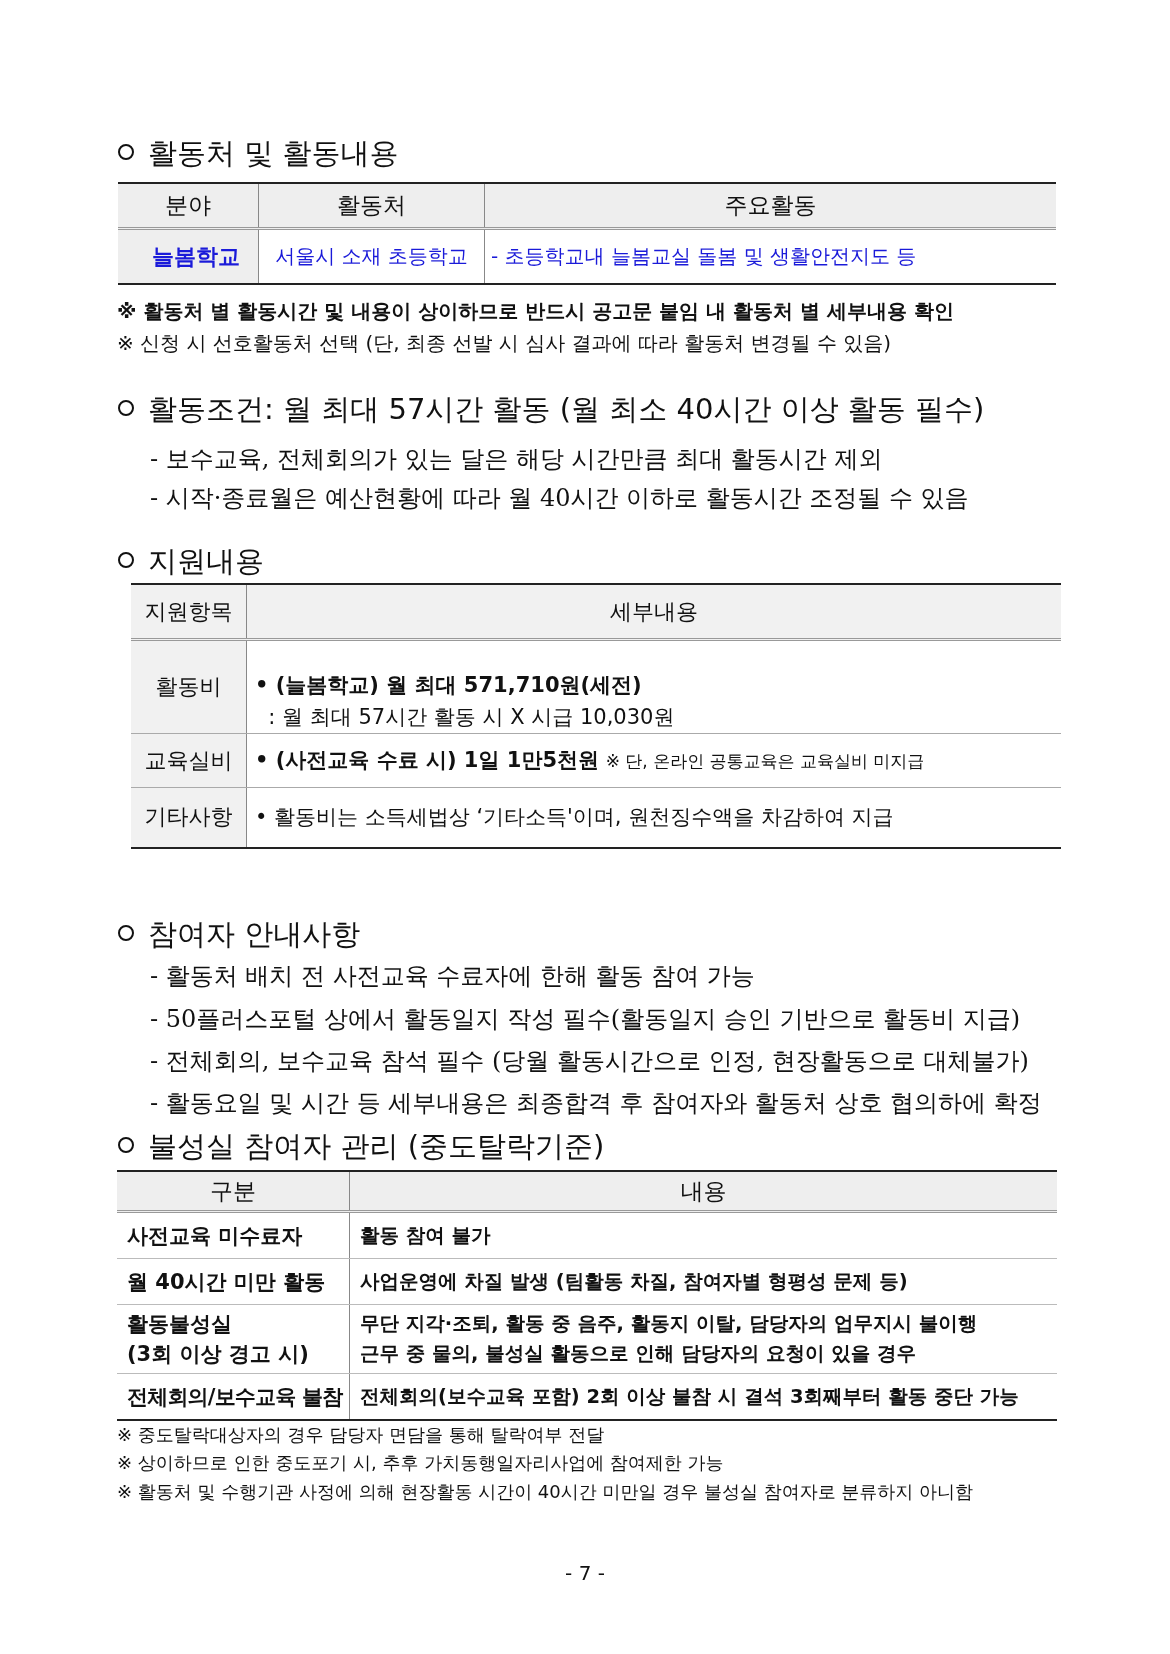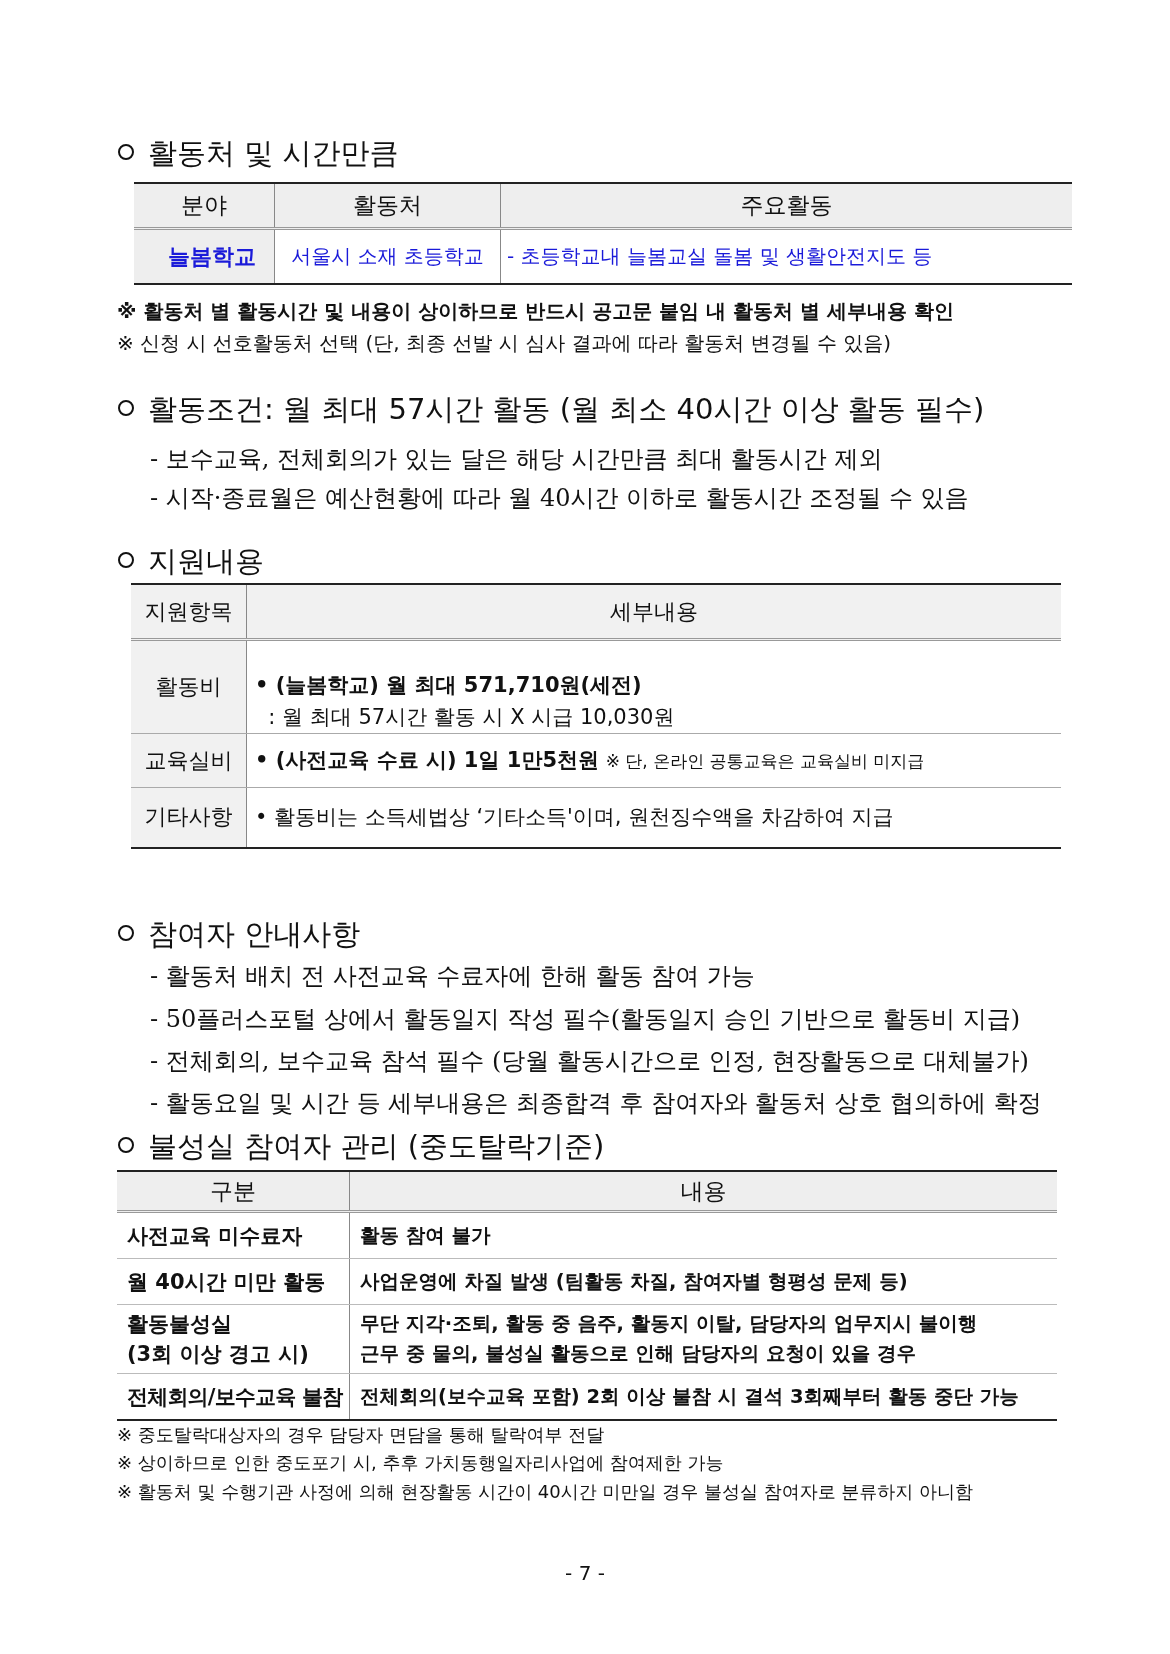--- a/index.html
+++ b/index.html
@@ -11,21 +11,21 @@
   .abs { position: absolute; }
   .h-section { font-size: 29px; letter-spacing: 0px; white-space: nowrap; }
   .h-section .bullet { display: inline-block; width: 16px; height: 16px; border: 2.4px solid #111; border-radius: 50%; margin-right: 14px; vertical-align: 3px; box-sizing: border-box; }
   .serif { font-family: "DejaVu Serif", "Liberation Serif", serif; }
   .note { font-size: 20px; white-space: nowrap; }
   .note.bold { font-weight: bold; }
   .dash { font-size: 24px; white-space: nowrap; }
   table { border-collapse: collapse; position: absolute; table-layout: fixed; }
   td, th { padding: 0; font-weight: normal; }
   
-  #t1 { left: 134px; top: 182px; width: 938px; border-top: 2.5px solid #222; border-bottom: 2.5px solid #222; }
+  #t1 { left: 118px; top: 182px; width: 938px; border-top: 2.5px solid #222; border-bottom: 2.5px solid #222; }
   #t1 th { background: #eeeeee; height: 43px; font-size: 23px; border-bottom: 3px double #999; }
   #t1 td { height: 53px; font-size: 20px; color: #1a1ad9; }
   #t1 .c1 { width: 140px; border-right: 1px solid #888; text-align: center; }
   #t1 .c2 { width: 225px; border-right: 1px solid #888; text-align: center; }
   #t1 td.c1 { background: #eeeeee; font-weight: bold; font-size: 22px; padding-left: 16px; }
   #t1 td.c3 { padding-left: 6px; }
   
   #t2 { left: 131px; top: 583px; width: 930px; border-top: 2.5px solid #222; border-bottom: 2.5px solid #222; }
   #t2 th { background: #f1f1f1; height: 53px; font-size: 22px; border-bottom: 3px double #999; }
   #t2 td { font-size: 21px; border-bottom: 1px solid #aaa; }
@@ -43,21 +43,21 @@
   #t3 th.c1 { text-align: center; padding-left: 0; font-weight: normal; font-size: 23px; }
   #t3 td.c2 { padding-left: 10px; font-weight: bold; }
   #t3 td { height: 45px; }
   #t3 td.tall { height: 68px; line-height: 30px; }
   .pagenum { font-size: 20px; }
 </style>
 </head>
 <body>
 
 <div class="abs h-section" style="left:118px; top:134px;">
-  <span class="bullet"></span><span>활동처 및 시간만큼</span>
+  <span class="bullet"></span><span>활동처 및 활동내용</span>
 </div>
 
 <table id="t1">
   <tbody>
       <tr>
     <th class="c1">분야</th>
     <th class="c2">활동처</th>
     <th class="c3">주요활동</th>
   </tr>
   <tr>

